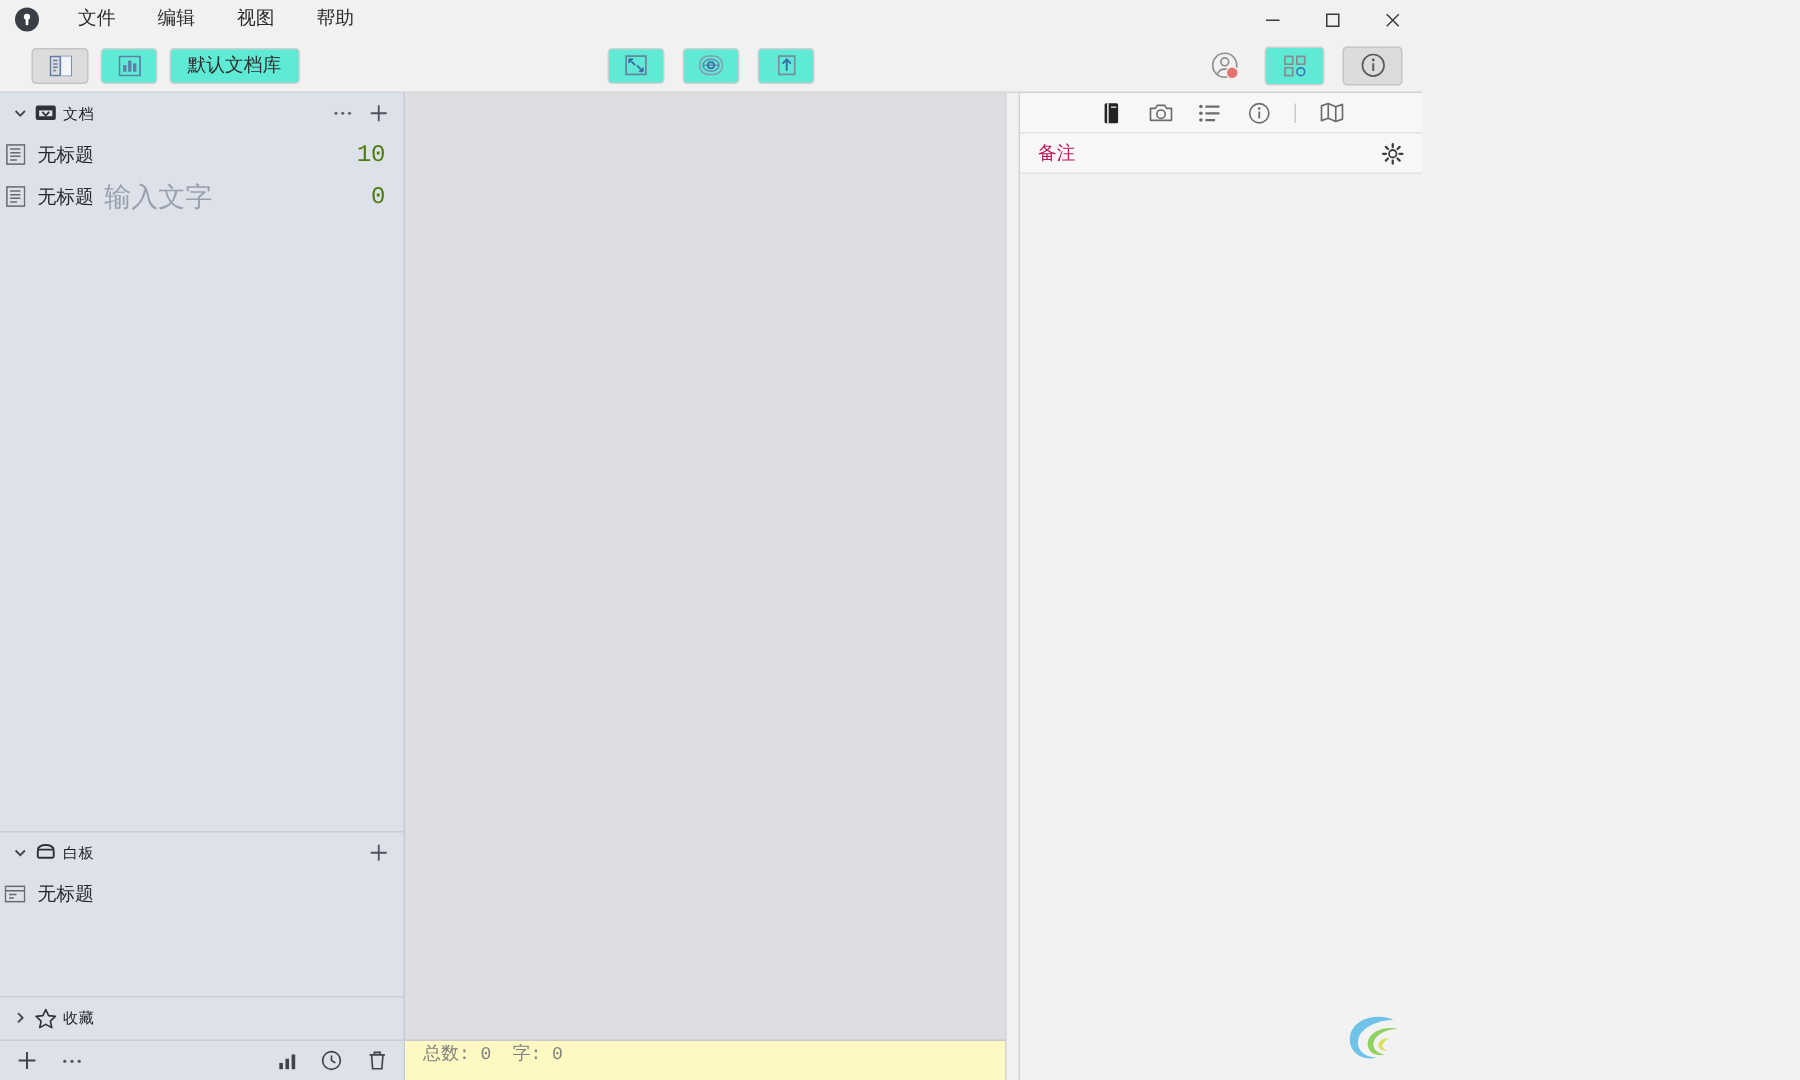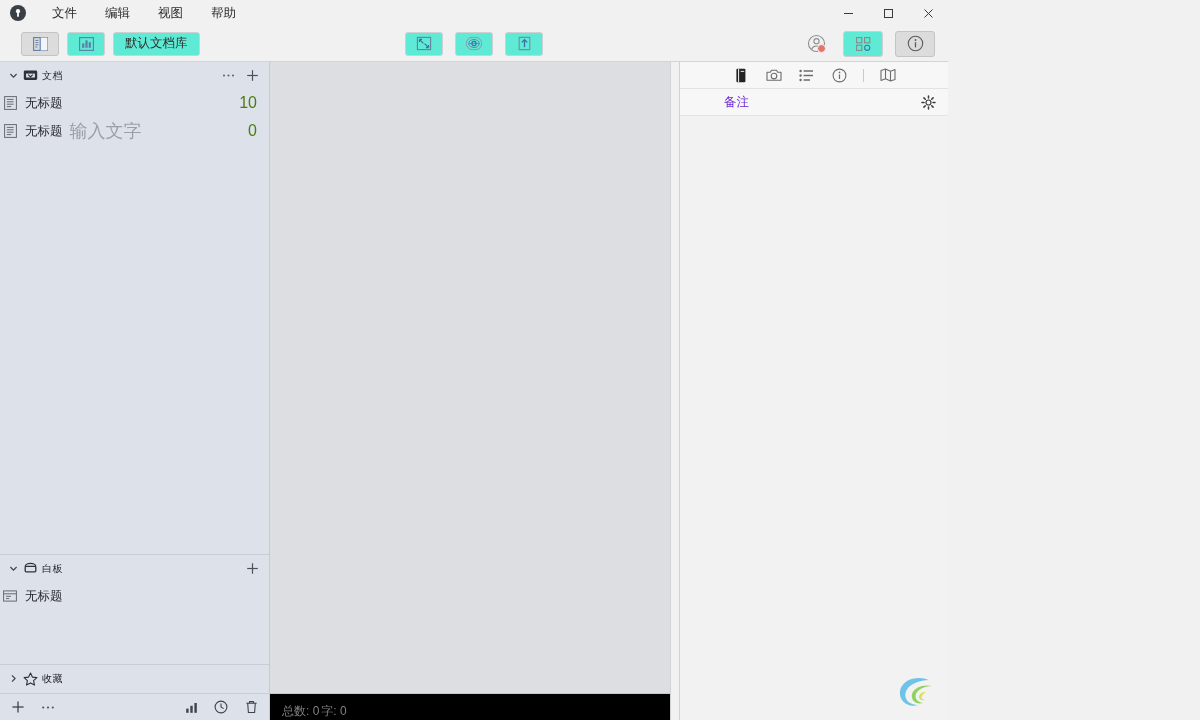--- a/index.html
+++ b/index.html
@@ -3,21 +3,21 @@
 <meta charset="utf-8">
 <style>
   * { box-sizing: border-box; margin: 0; padding: 0; }
   html, body {
     width: 1200px; height: 720px;
     font-family: "Liberation Sans", "DejaVu Sans", sans-serif;
     background: #f1f1f1;
     overflow: hidden;
     -webkit-font-smoothing: antialiased;
   }
-  .app { width: 948px; height: 720px; display: flex; flex-direction: column; background: #f1f1f1; }
+  .app { width: 948px; height: 720px; display: flex; flex-direction: column; background: #f1f1f1; font-family: Liberation Mono, monospace; }
 
   
   .titlebar {
     height: 26px; flex: 0 0 26px;
     background: #f1f1f1;
     display: flex; align-items: center;
     position: relative;
   }
   .logo {
     width: 16px; height: 16px; margin-left: 10px; margin-right: 12px;
@@ -116,23 +116,23 @@
     padding: 0 10px; background: #dde1ea;
   }
   .sb-foot-left { display: flex; align-items: center; gap: 14px; }
   .sb-foot-right { margin-left: auto; display: flex; align-items: center; gap: 14px; }
   .sb-foot-btn { width: 16px; height: 16px; display: flex; align-items: center; justify-content: center; color: #4c505a; cursor: default; }
 
   
   .editor-wrap { flex: 1 1 auto; display: flex; flex-direction: column; min-width: 0; background: #f5f5f5; }
   .editor-canvas { flex: 1 1 auto; background: #dcdee2; border-bottom: 1px solid #c6c8cc; }
   .statusbar {
-    flex: 0 0 26px; display: flex; align-items: flex-end;
-    padding-left: 12px; background: #000000;
-    font-size: 12px; color: #818181; gap: 2px;
+    flex: 0 0 26px; display: flex; align-items: flex-start;
+    padding-left: 12px; background: #fef9c3;
+    font-size: 12px; color: #818181; gap: 14px;
   }
   .editor-scroll { width: 9px; flex: 0 0 9px; background: #f1f1f1; border-left: 1px solid #d0d2d6; }
 
   
   .rightpanel {
     width: 269px; flex: 0 0 269px;
     background: #f7f7f7;
     display: flex; flex-direction: column;
     border-left: 1px solid #d0d2d6;
     position: relative;
@@ -146,21 +146,21 @@
     width: 33px; height: 24px; display: flex; align-items: center; justify-content: center;
     cursor: default; color: #6c6c6c;
   }
   .rp-tab.active { color: #1d1d1d; }
   .rp-divider { width: 1px; height: 13px; background: #c9c9c9; margin: 0 7px; }
   .rp-header {
     height: 27px; flex: 0 0 27px;
     display: flex; align-items: center; padding: 0 12px;
     border-bottom: 1px solid #e4e4e4;
   }
-  .rp-title { font-size: 12.5px; color: #6d28d9; margin-left: 32px; }
+  .rp-title { font-size: 12.5px; color: #be185d; }
   .rp-gear { margin-left: auto; color: #3d3d3d; display: flex; cursor: default; }
   .rp-content { flex: 1 1 auto; background: #f2f2f2; }
 
   
   .watermark {
     position: absolute; right: 8px; bottom: 8px;
     display: flex; align-items: center; gap: 6px;
     pointer-events: none; user-select: none;
   }
   .wm-text { display: flex; flex-direction: column; line-height: 1; }

